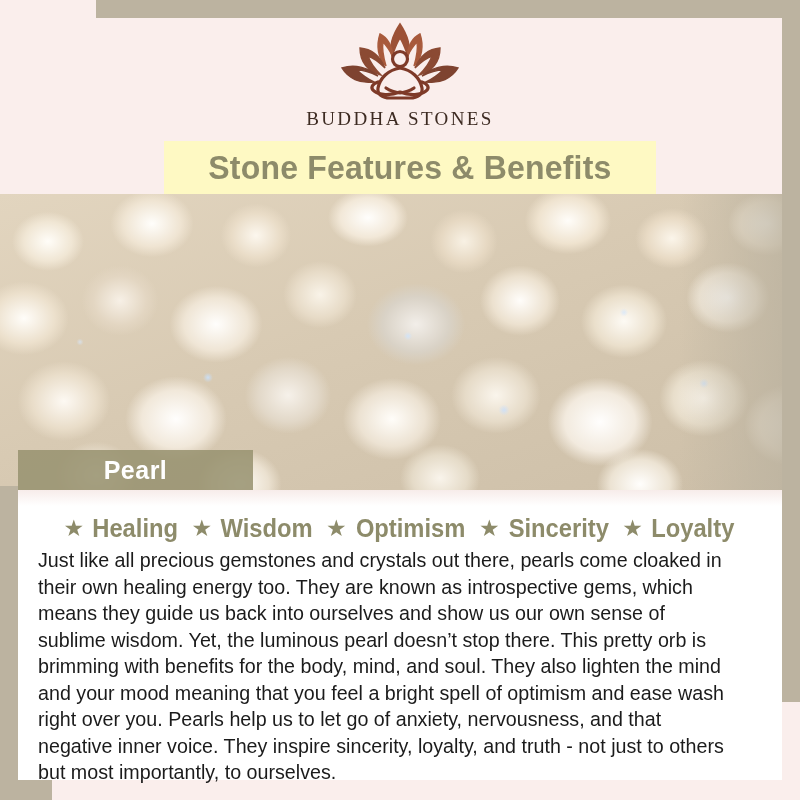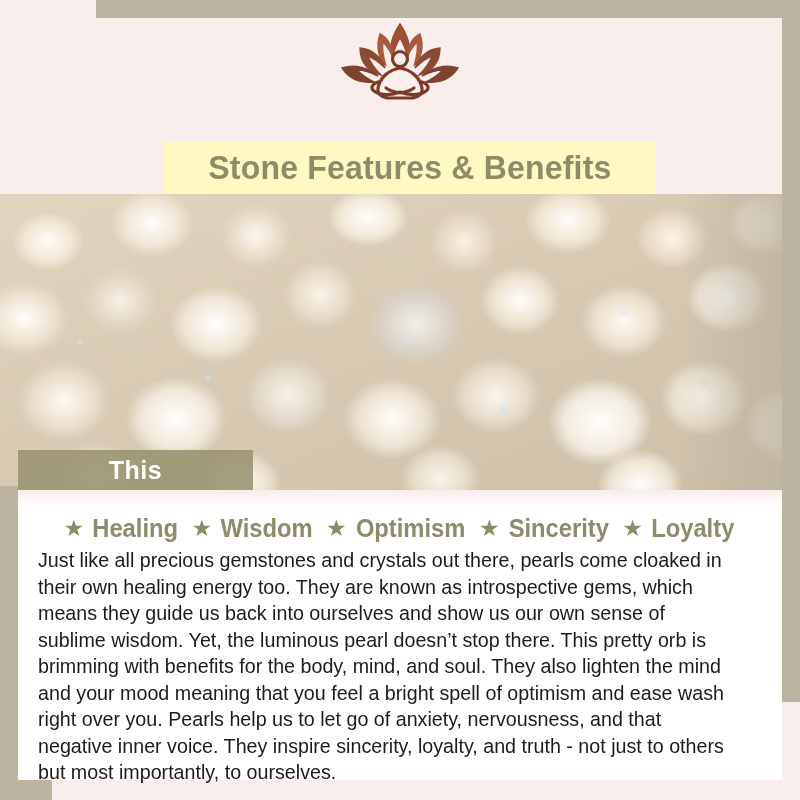--- a/index.html
+++ b/index.html
@@ -284,34 +284,35 @@
         <path d="M8 50 C14 60 26 66 40 64 C32 60 27 56 23 52 C30 52 36 54 44 58 C34 49 20 46 8 50 Z" fill="#7e4330" stroke="#7e4330" stroke-width="1.4"></path>
         <path d="M124 50 C118 60 106 66 92 64 C100 60 105 56 109 52 C102 52 96 54 88 58 C98 49 112 46 124 50 Z" fill="#7e4330" stroke="#7e4330" stroke-width="1.4"></path>
       </g>
       <g fill="none" stroke="#7e3a28" stroke-width="3.2" stroke-linecap="round" stroke-linejoin="round">
         <circle cx="66" cy="41" r="7.5"></circle>
         <path d="M66 50 C54 52 46 60 44 70 C43 76 48 80 56 80 L76 80 C84 80 89 76 88 70 C86 60 78 52 66 50 Z"></path>
         <path d="M44 64 C38 66 36 70 40 73 C45 77 56 78 66 74 C76 78 87 77 92 73 C96 70 94 66 88 64"></path>
         <path d="M52 70 C58 74 66 75 66 75 C66 75 74 74 80 70"></path>
       </g>
     </svg>
+    <div class="logo-word">BUDDHA STONES</div>
   </div>
 
   <div class="title-banner">
     <div class="title-text">Stone Features &amp; Benefits</div>
   </div>
 
   <div class="photo">
     <div class="photo-canvas"></div>
     <div class="photo-sheen"></div>
     <div class="photo-overlay-right"></div>
   </div>
 
   <div class="stone-bar">
-    <span class="stone-bar-text">This</span>
+    <span class="stone-bar-text">Pearl</span>
   </div>
 
   <div class="content">
     <div class="content-fade"></div>
 
     <div class="benefits">
       <div class="benefit">
         <span class="benefit-star">★</span>
         <span class="benefit-label">Healing</span>
       </div>

